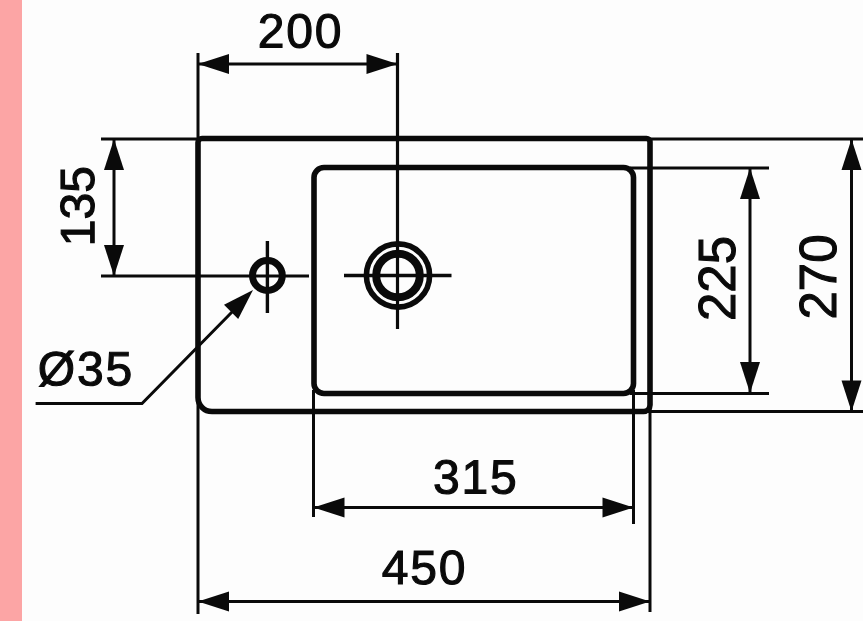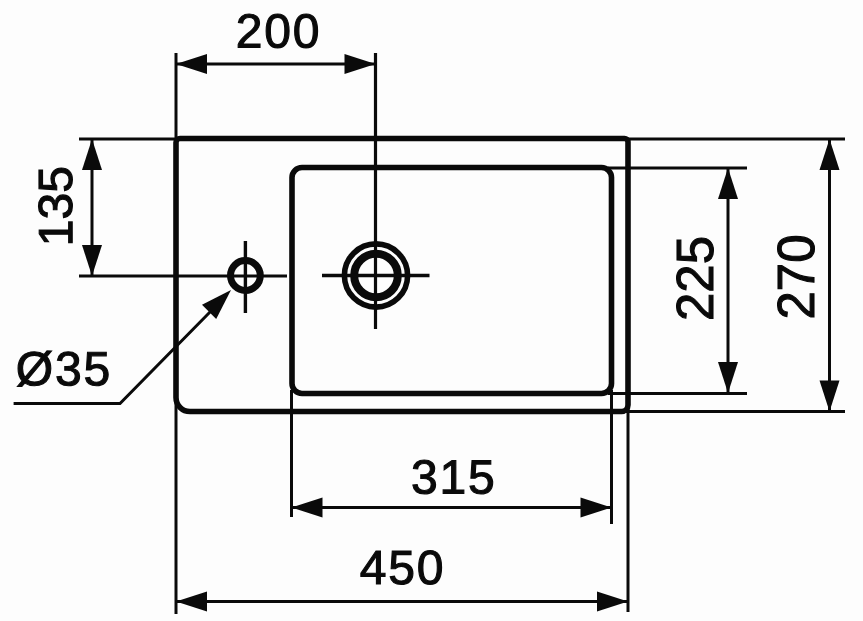--- a/index.html
+++ b/index.html
@@ -1,16 +1,16 @@
 <!DOCTYPE html>
 <html><head>
 <meta charset="utf-8">
 <style>
   html,body{margin:0;padding:0;background:#ffffff;}
-  .wrap{width:745px;height:621px;background:#fca5a5;}
+  .wrap{width:745px;height:621px;background:#fca5a5;padding-left:22px;}
   text{font-family:"Liberation Sans", sans-serif;fill:#0a0a0a;}
 </style>
 </head>
 <body>
 <div class="wrap">
 <svg style="filter:blur(0.4px)" width="863" height="621" viewBox="0 0 863 621" xmlns="http://www.w3.org/2000/svg">
 
   <rect x="0" y="0" width="863" height="621" fill="#fdfdfd"></rect>
 
   <g stroke="#0a0a0a" fill="none" stroke-linecap="butt">

